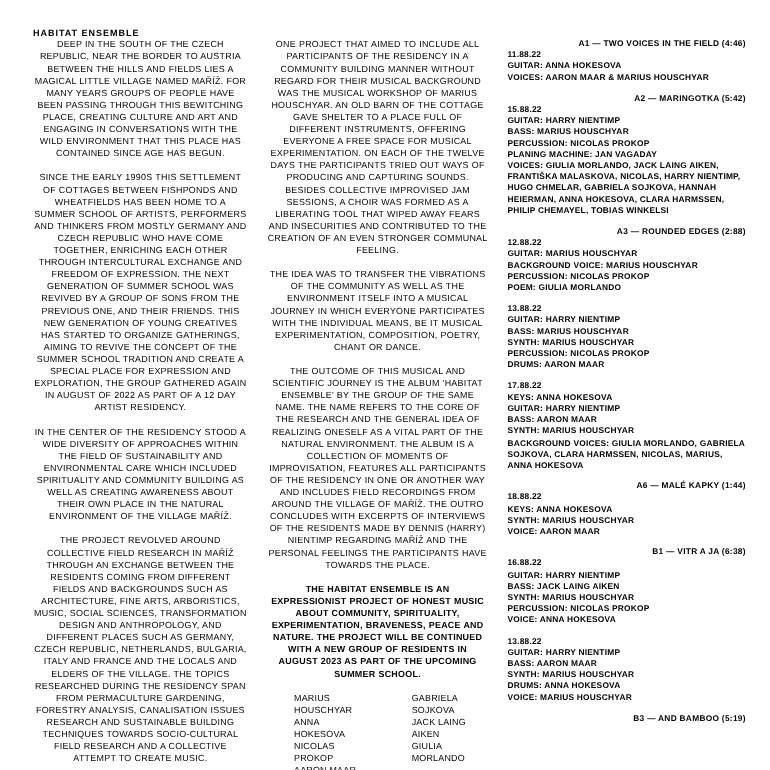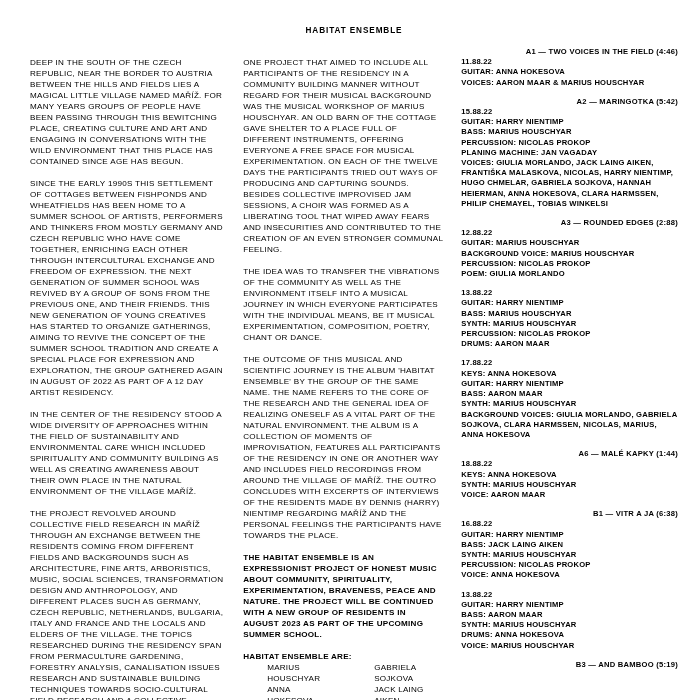--- a/index.html
+++ b/index.html
@@ -19,42 +19,40 @@
     width: 700px;
     height: 700px;
     box-sizing: border-box;
     padding: 26px 22px 10px 30px;
   }
   .title {
     font-size: 8.2px;
     font-weight: bold;
     letter-spacing: 0.9px;
     text-transform: uppercase;
-    margin-bottom: 12px;
-    text-align: center;
   }
   .cols {
     display: flex;
     gap: 18px;
     align-items: flex-start;
   }
   .col {
     width: 200px;
   }
   .col-right {
     width: 222px;
   }
   .para {
     font-size: 8.1px;
     line-height: 11.0px;
     letter-spacing: 0.25px;
     text-transform: uppercase;
-    margin: 10px 0 11px 0;
+    margin: 0 0 11px 0;
     font-weight: normal;
-    text-align: left;
+    text-align: center;
     word-spacing: 0.2px;
   }
   .para.bold {
     font-weight: bold;
   }
   .credits-head {
     font-size: 8.1px;
     line-height: 11.0px;
     letter-spacing: 0.25px;
     text-transform: uppercase;
@@ -114,21 +112,20 @@
       <p class="para">IN THE CENTER OF THE RESIDENCY STOOD A WIDE DIVERSITY OF APPROACHES WITHIN THE FIELD OF SUSTAINABILITY AND ENVIRONMENTAL CARE WHICH INCLUDED SPIRITUALITY AND COMMUNITY BUILDING AS WELL AS CREATING AWARENESS ABOUT THEIR OWN PLACE IN THE NATURAL ENVIRONMENT OF THE VILLAGE MAŘÍŽ.</p>
       <p class="para">THE PROJECT REVOLVED AROUND COLLECTIVE FIELD RESEARCH IN MAŘÍŽ THROUGH AN EXCHANGE BETWEEN THE RESIDENTS COMING FROM DIFFERENT FIELDS AND BACKGROUNDS SUCH AS ARCHITECTURE, FINE ARTS, ARBORISTICS, MUSIC, SOCIAL SCIENCES, TRANSFORMATION DESIGN AND ANTHROPOLOGY, AND DIFFERENT PLACES SUCH AS GERMANY, CZECH REPUBLIC, NETHERLANDS, BULGARIA, ITALY AND FRANCE AND THE LOCALS AND ELDERS OF THE VILLAGE. THE TOPICS RESEARCHED DURING THE RESIDENCY SPAN FROM PERMACULTURE GARDENING, FORESTRY ANALYSIS, CANALISATION ISSUES RESEARCH AND SUSTAINABLE BUILDING TECHNIQUES TOWARDS SOCIO-CULTURAL FIELD RESEARCH AND A COLLECTIVE ATTEMPT TO CREATE MUSIC.</p>
     </div>
 
     <div class="col">
       <p class="para">ONE PROJECT THAT AIMED TO INCLUDE ALL PARTICIPANTS OF THE RESIDENCY IN A COMMUNITY BUILDING MANNER WITHOUT REGARD FOR THEIR MUSICAL BACKGROUND WAS THE MUSICAL WORKSHOP OF MARIUS HOUSCHYAR. AN OLD BARN OF THE COTTAGE GAVE SHELTER TO A PLACE FULL OF DIFFERENT INSTRUMENTS, OFFERING EVERYONE A FREE SPACE FOR MUSICAL EXPERIMENTATION. ON EACH OF THE TWELVE DAYS THE PARTICIPANTS TRIED OUT WAYS OF PRODUCING AND CAPTURING SOUNDS. BESIDES COLLECTIVE IMPROVISED JAM SESSIONS, A CHOIR WAS FORMED AS A LIBERATING TOOL THAT WIPED AWAY FEARS AND INSECURITIES AND CONTRIBUTED TO THE CREATION OF AN EVEN STRONGER COMMUNAL FEELING.</p>
       <p class="para">THE IDEA WAS TO TRANSFER THE VIBRATIONS OF THE COMMUNITY AS WELL AS THE ENVIRONMENT ITSELF INTO A MUSICAL JOURNEY IN WHICH EVERYONE PARTICIPATES WITH THE INDIVIDUAL MEANS, BE IT MUSICAL EXPERIMENTATION, COMPOSITION, POETRY, CHANT OR DANCE.</p>
       <p class="para">THE OUTCOME OF THIS MUSICAL AND SCIENTIFIC JOURNEY IS THE ALBUM 'HABITAT ENSEMBLE' BY THE GROUP OF THE SAME NAME. THE NAME REFERS TO THE CORE OF THE RESEARCH AND THE GENERAL IDEA OF REALIZING ONESELF AS A VITAL PART OF THE NATURAL ENVIRONMENT. THE ALBUM IS A COLLECTION OF MOMENTS OF IMPROVISATION, FEATURES ALL PARTICIPANTS OF THE RESIDENCY IN ONE OR ANOTHER WAY AND INCLUDES FIELD RECORDINGS FROM AROUND THE VILLAGE OF MAŘÍŽ. THE OUTRO CONCLUDES WITH EXCERPTS OF INTERVIEWS OF THE RESIDENTS MADE BY DENNIS (HARRY) NIENTIMP REGARDING MAŘÍŽ AND THE PERSONAL FEELINGS THE PARTICIPANTS HAVE TOWARDS THE PLACE.</p>
       <p class="para bold">THE HABITAT ENSEMBLE IS AN EXPRESSIONIST PROJECT OF HONEST MUSIC ABOUT COMMUNITY, SPIRITUALITY, EXPERIMENTATION, BRAVENESS, PEACE AND NATURE. THE PROJECT WILL BE CONTINUED WITH A NEW GROUP OF RESIDENTS IN AUGUST 2023 AS PART OF THE UPCOMING SUMMER SCHOOL.</p>
 
-      <div class="credits-head">HABITAT ENSEMBLE ARE:</div>
       <div class="credit-cols">
         <div class="credit-col">
           <div class="credit-line">MARIUS HOUSCHYAR</div>
           <div class="credit-line">ANNA HOKESOVA</div>
           <div class="credit-line">NICOLAS PROKOP</div>
           <div class="credit-line">AARON MAAR</div>
           <div class="credit-line">HARRY NIENTIMP</div>
 
         </div>
         <div class="credit-col">

